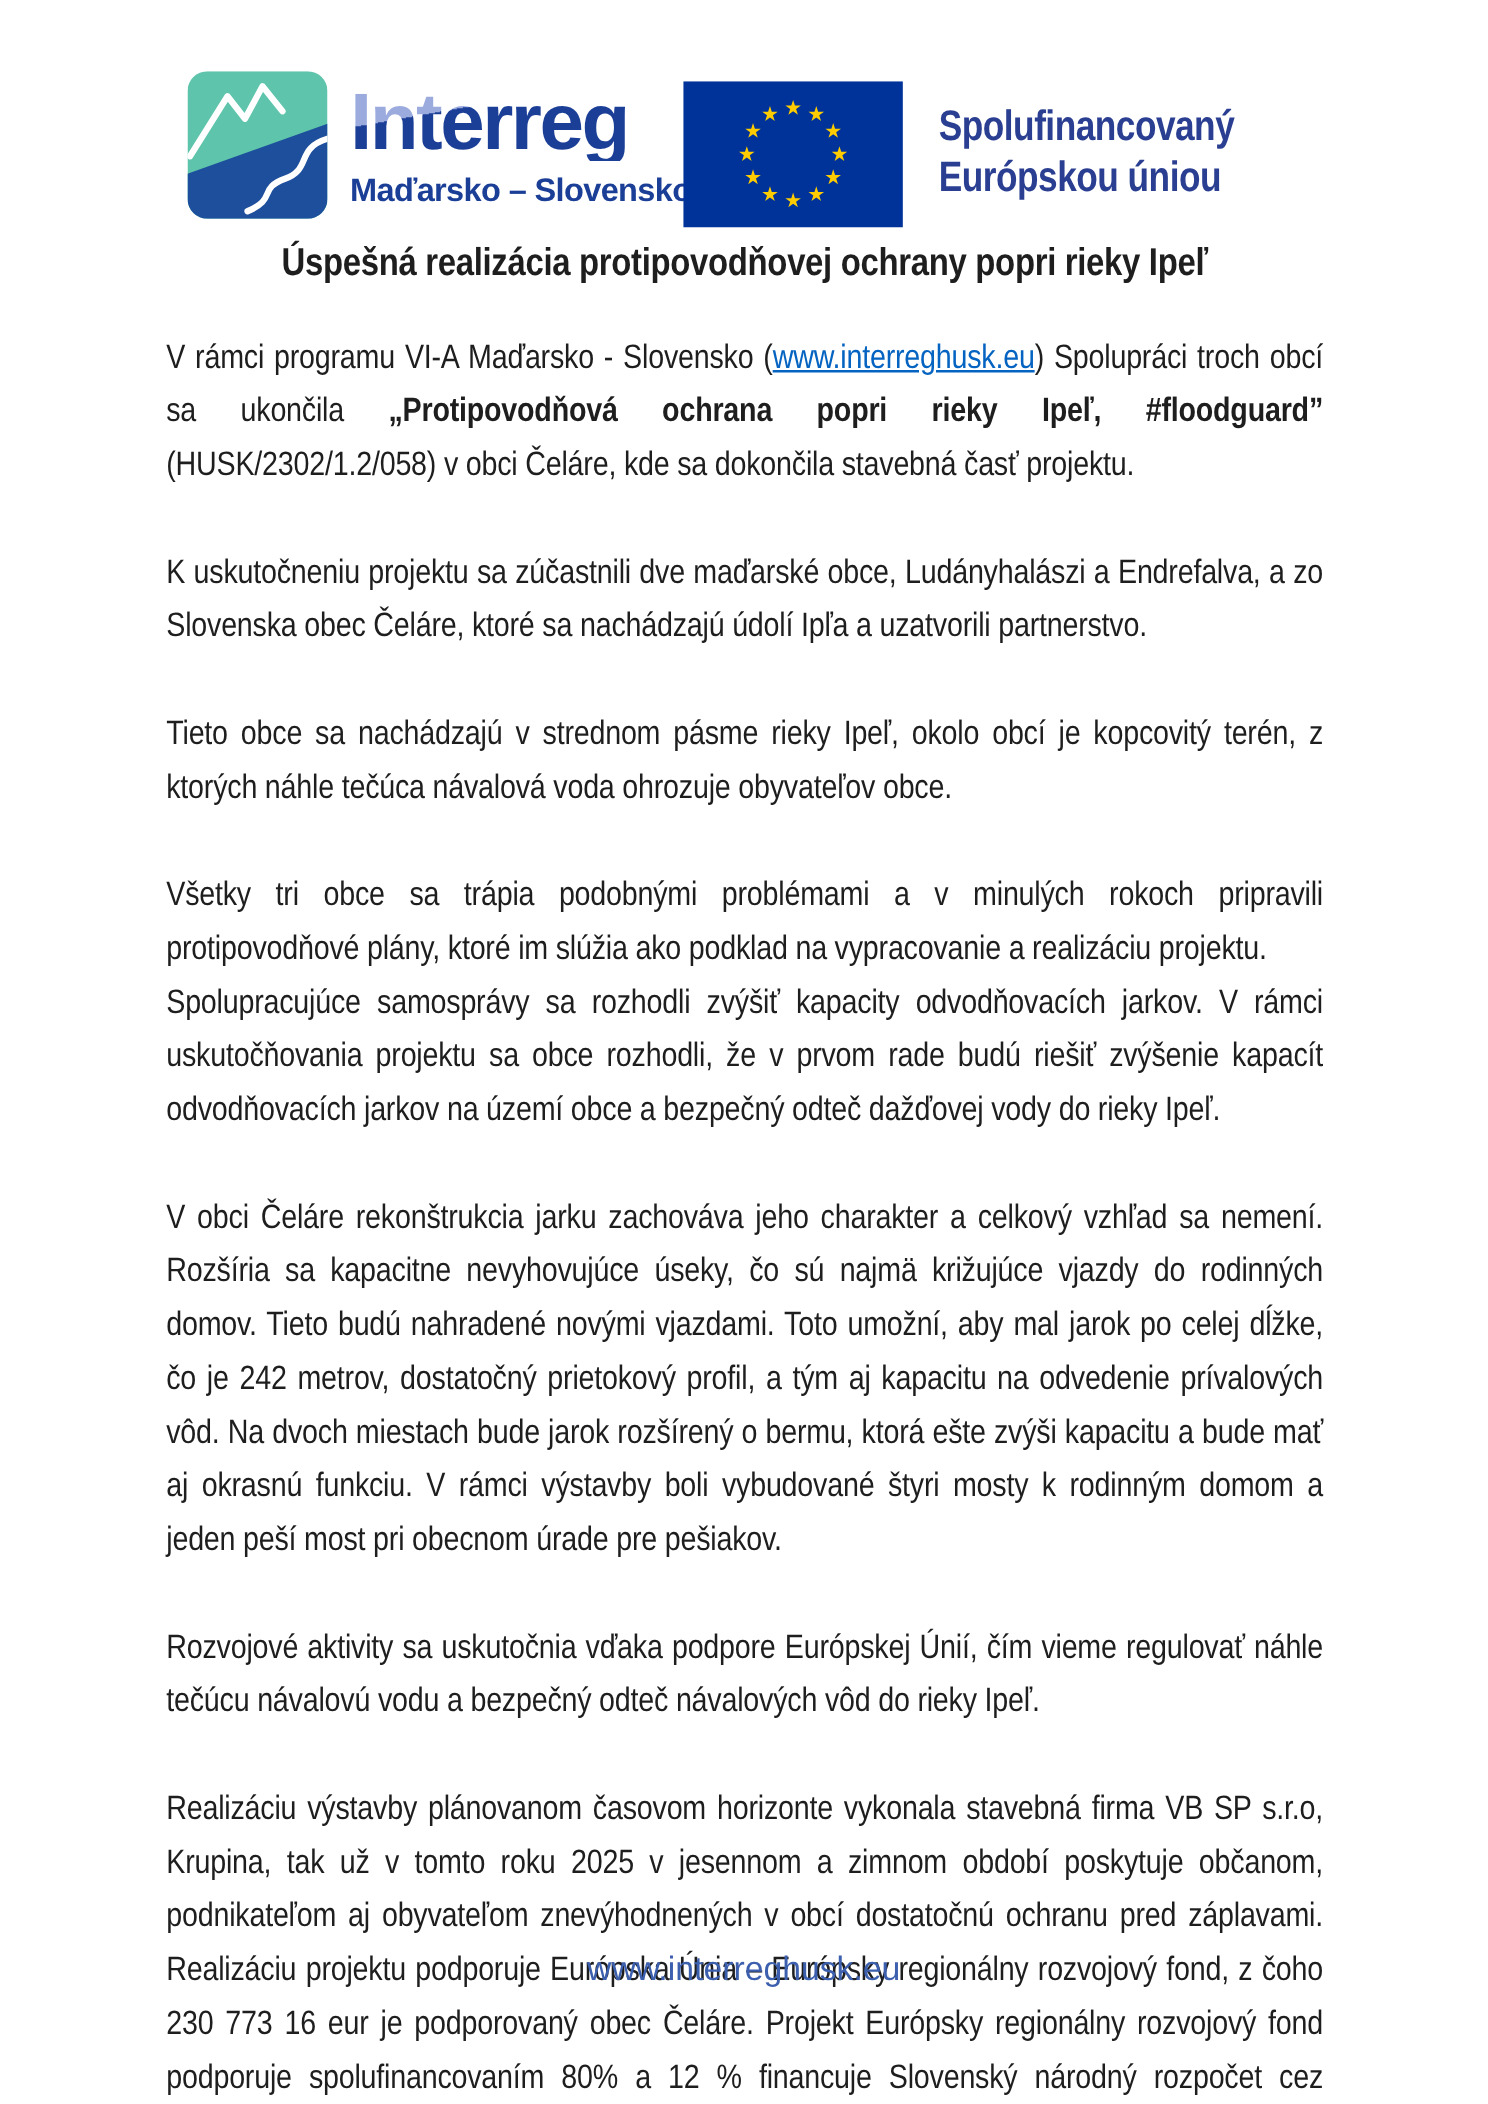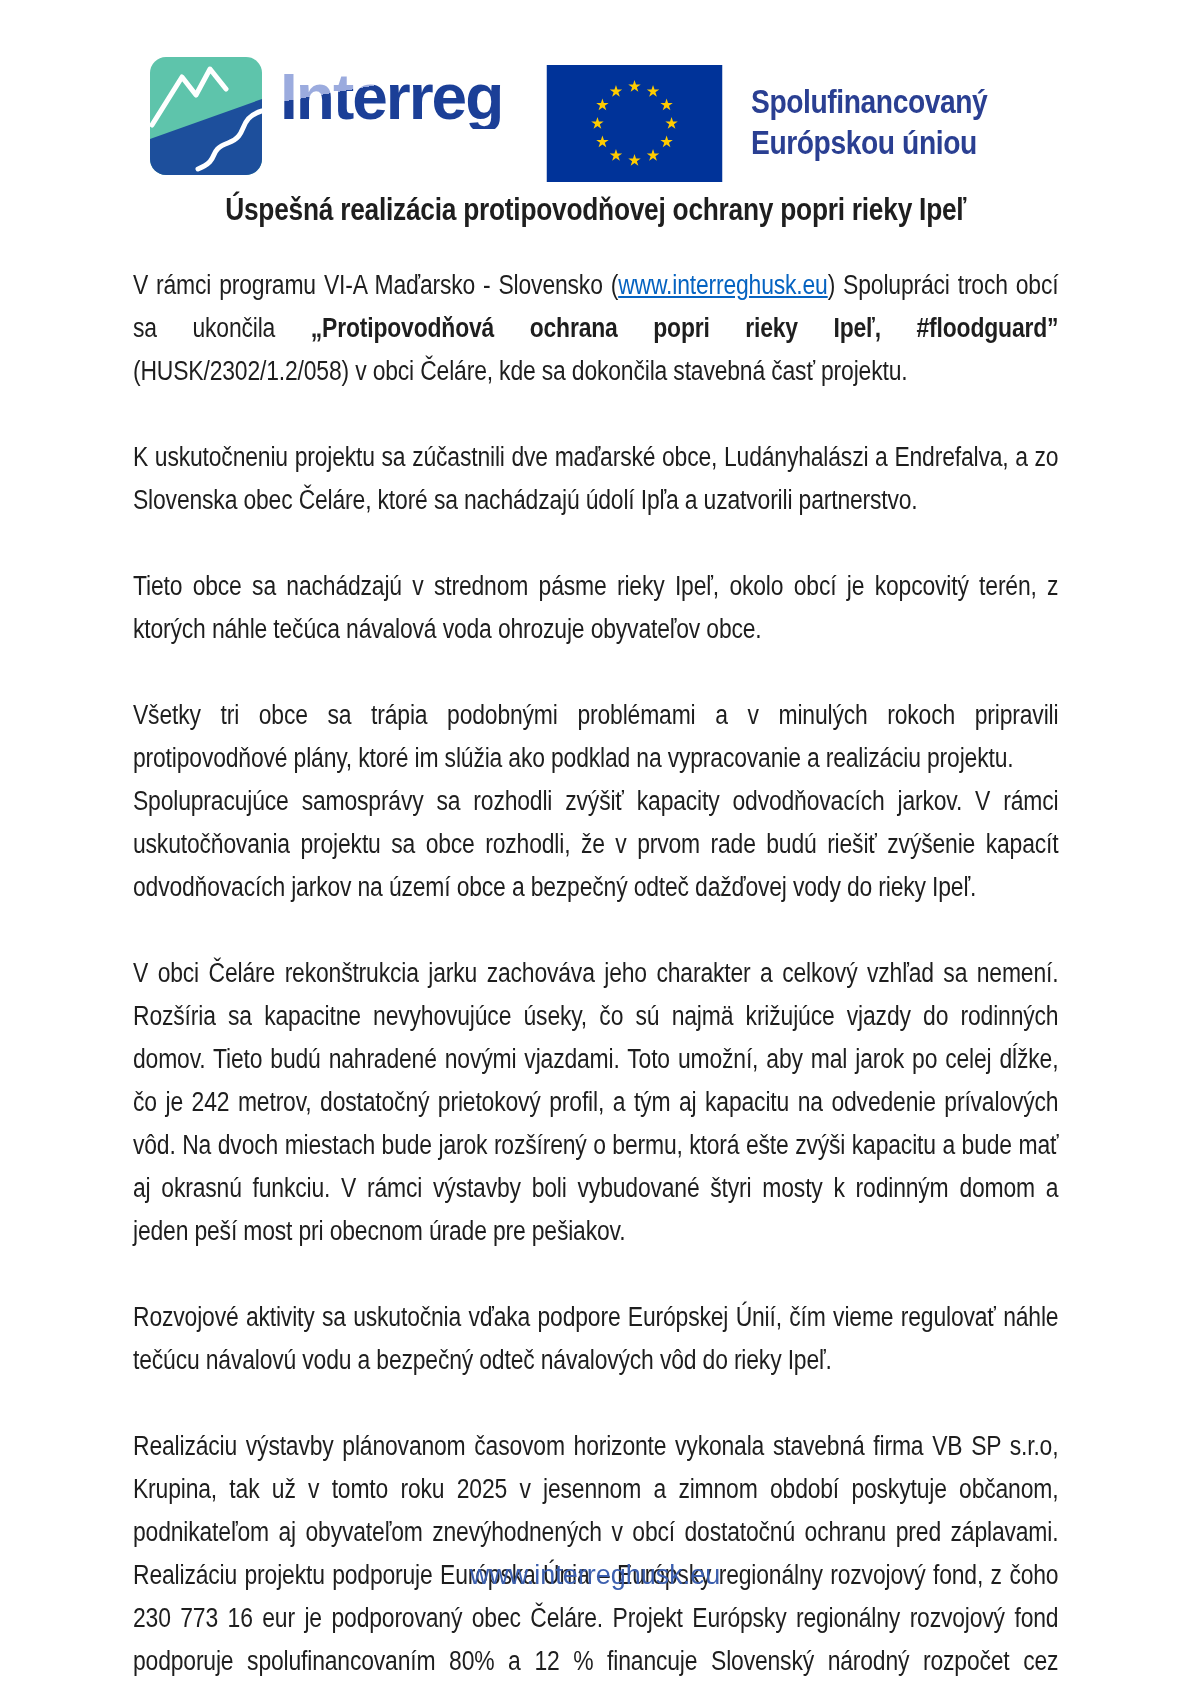--- a/index.html
+++ b/index.html
@@ -131,20 +131,21 @@
       </defs>
       <g clip-path="url(#iconClip)">
         <rect x="0" y="0" width="112" height="118" style="fill:var(--brand-teal)"></rect>
         <path d="M0,82 L112,42 L112,118 L0,118 Z" style="fill:var(--icon-blue)"></path>
         <path d="M2,68 L32,20 L46,38 L60,12 L76,32" style="fill:none;stroke:#ffffff;stroke-width:5;stroke-linejoin:round;stroke-linecap:round"></path>
         <path d="M112,54 C86,62 100,78 78,86 C56,94 72,102 48,112" style="fill:none;stroke:#ffffff;stroke-width:5;stroke-linecap:round"></path>
       </g>
     </svg>
     <div class="interreg-textcol">
       <div class="interreg-brand">Interreg</div>
+      <div class="interreg-program">Maďarsko – Slovensko</div>
     </div>
   </div>
 
   <div class="eu-logo">
     <svg class="eu-flag-svg" width="185" height="117" viewBox="0 0 180 120" xmlns="http://www.w3.org/2000/svg">
       <defs>
         <polygon id="euStar" points="0,-6.7 1.51,-2.07 6.37,-2.07 2.43,0.79 3.94,5.42 0,2.56 -3.94,5.42 -2.43,0.79 -6.37,-2.07 -1.51,-2.07" style="fill:var(--eu-star-yellow)"></polygon>
       </defs>
       <rect x="0" y="0" width="180" height="120" style="fill:var(--eu-flag-blue)"></rect>
       <use href="#euStar" transform="translate(90,22)"></use>

